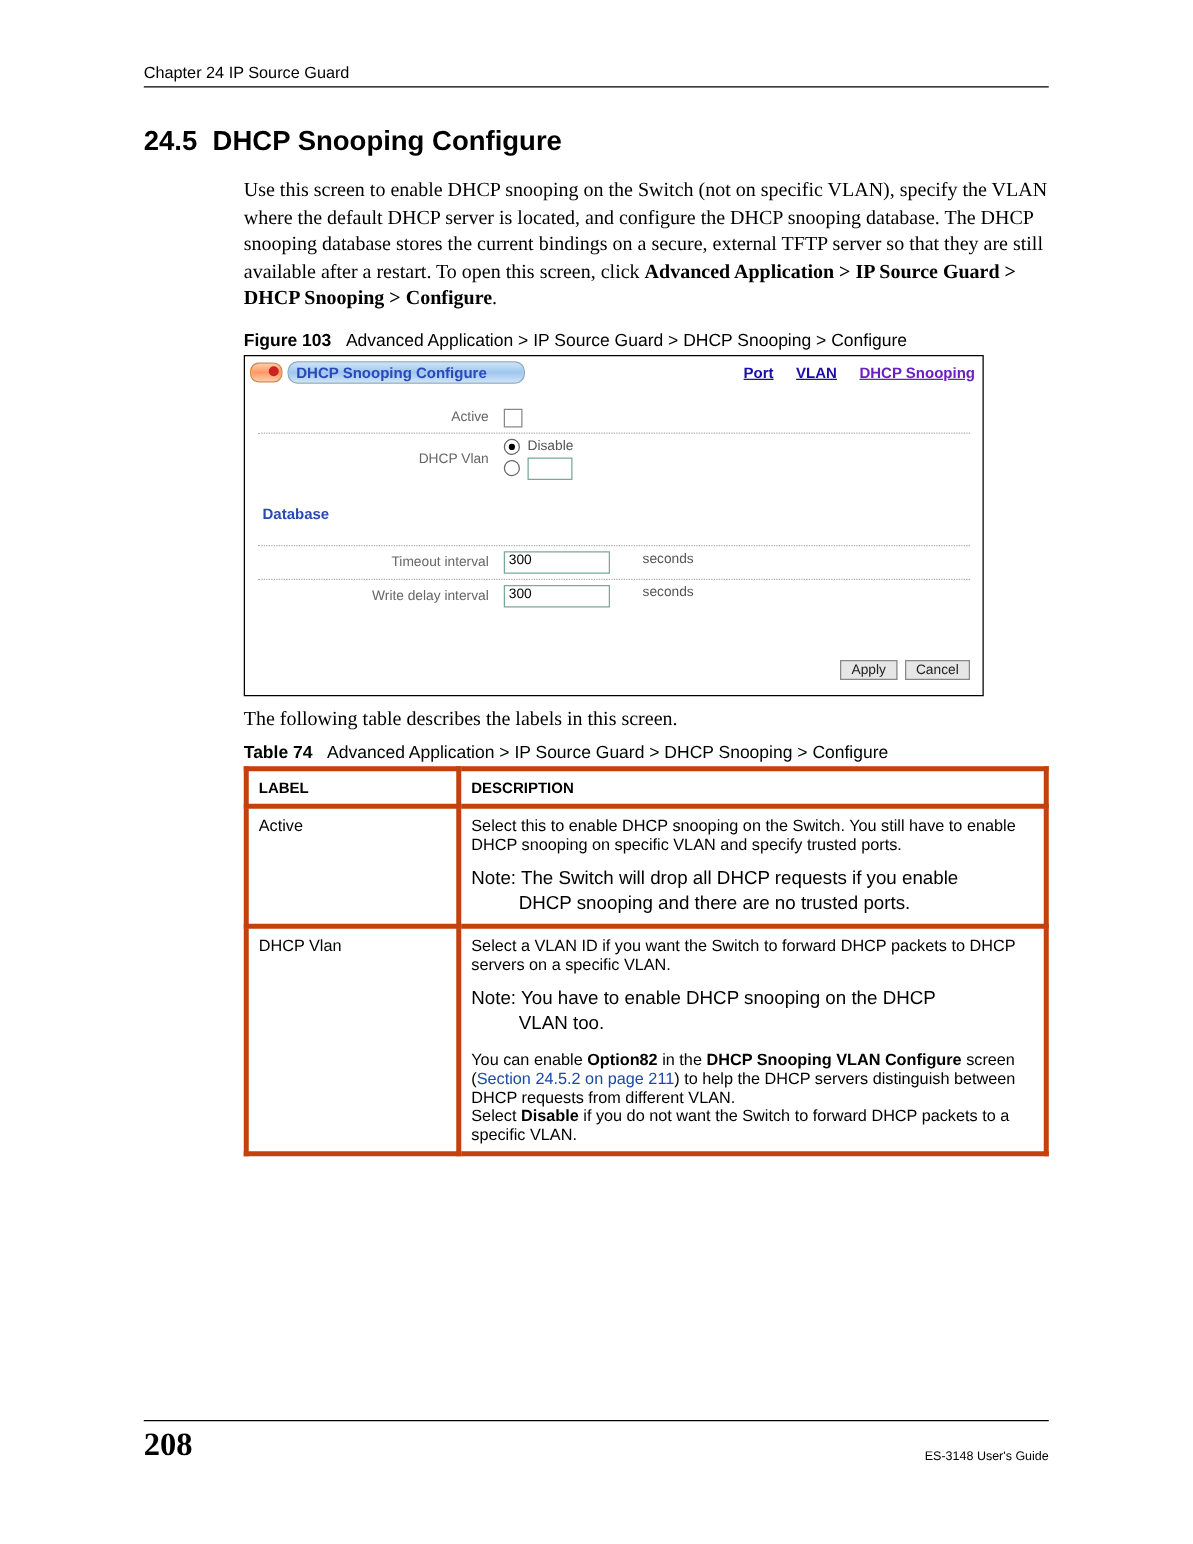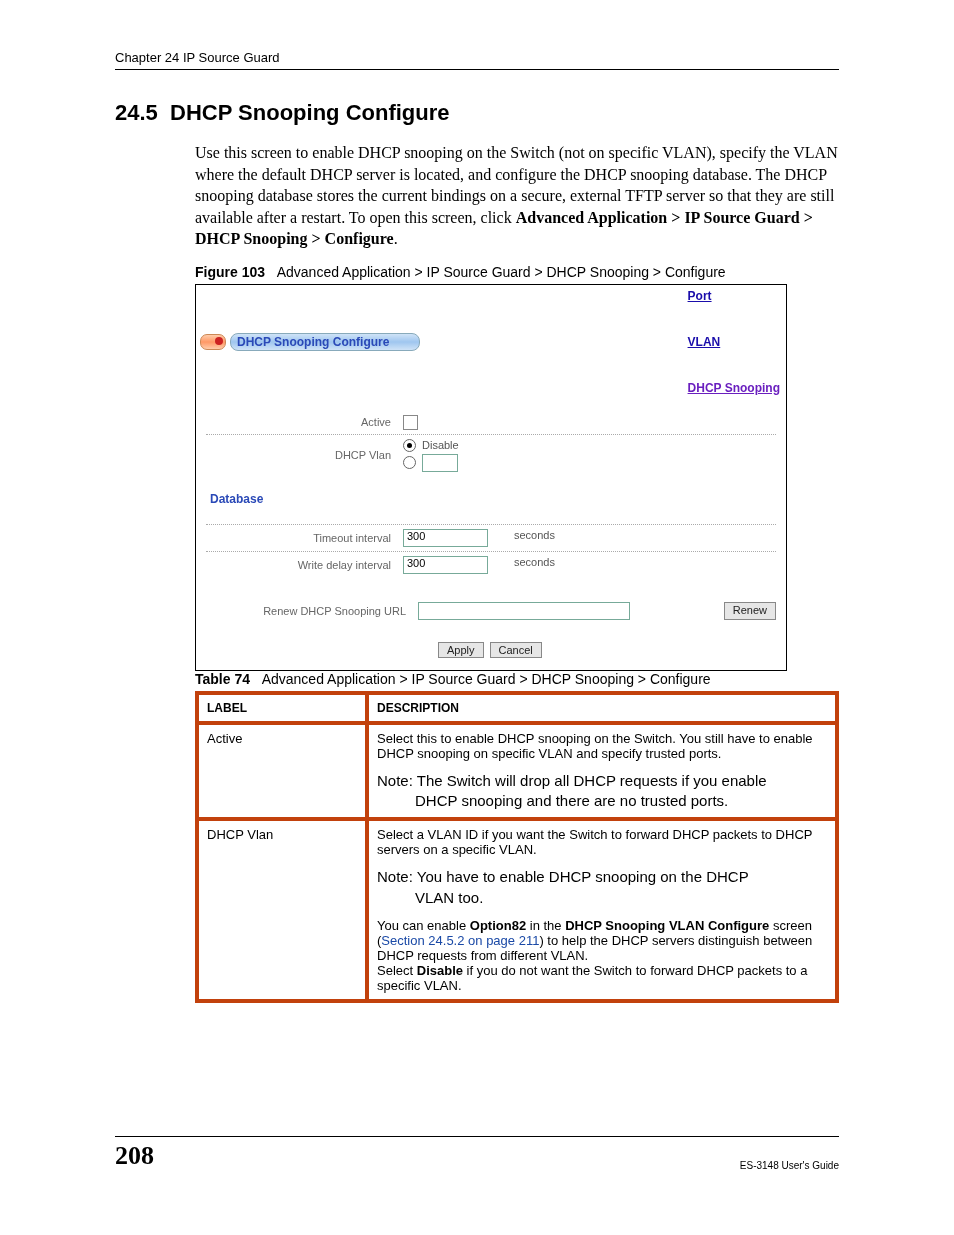--- a/index.html
+++ b/index.html
@@ -89,24 +89,23 @@
     color: #2a49b7;
     font-weight: bold;
     font-size: 12px;
     background: linear-gradient(#cfe3f7,#9fc6ef 50%,#cfe3f7);
     padding: 1px 30px 1px 6px;
     border-radius: 8px;
     border: 1px solid #8ab;
   }
   .scr-links {
     display: flex;
-    gap: 32px;
+    gap: 18px;
     font-size: 12px;
     font-weight: bold;
-    flex-direction: column;
   }
   .scr-links span {
     color: #1a0dab;
     text-decoration: underline;
   }
   .scr-links span.visited { color: #6a1fbf; }
   .scr-body {
     padding: 4px 10px 0 10px;
   }
   .scr-row {
@@ -146,21 +145,21 @@
   .scr-section-head {
     color: #2a49b7;
     font-weight: bold;
     font-size: 12px;
     padding: 16px 0 8px 4px;
   }
   .scr-sep { height: 10px; }
   .scr-footer-btns {
     display: flex;
     gap: 6px;
-    justify-content: flex-start;
+    justify-content: flex-end;
     padding: 18px 0 4px 232px;
   }
   
   table.label-table {
     border-collapse: collapse;
     margin-left: 80px;
     width: 644px;
     font-family: Arial, Helvetica, sans-serif;
     font-size: 13px;
   }
@@ -273,35 +272,29 @@
       <div class="scr-row">
         <div class="scr-label">Write delay interval</div>
         <div class="scr-field">
           <span class="scr-input md" style="padding-left:3px;font-size:11px;color:#000;">300</span>
           <span style="padding-left:20px;">seconds</span>
         </div>
       </div>
 
       <div class="scr-sep"></div>
       <div class="scr-sep"></div>
-      <div class="scr-row noborder">
-        <div class="scr-label" style="width:200px;">Renew DHCP Snooping URL</div>
-        <div class="scr-field" style="flex:1;justify-content:space-between;width:100%;">
-          <span class="scr-input" style="width:210px;"></span>
-          <span class="scr-btn">Renew</span>
-        </div>
-      </div>
 
       <div class="scr-footer-btns">
         <span class="scr-btn">Apply</span>
         <span class="scr-btn">Cancel</span>
       </div>
     </div>
   </div>
 
+  <p class="body-text" style="margin-top:8px;margin-bottom:6px;">The following table describes the labels in this screen.</p>
 
   <div class="table-caption">
     <span class="tab-num">Table 74</span>&nbsp;&nbsp;&nbsp;<span>Advanced Application &gt; IP Source Guard &gt; DHCP Snooping &gt; Configure</span>
   </div>
 
   <table class="label-table">
     <tbody>
         <tr>
       <th>LABEL</th>
       <th>DESCRIPTION</th>

